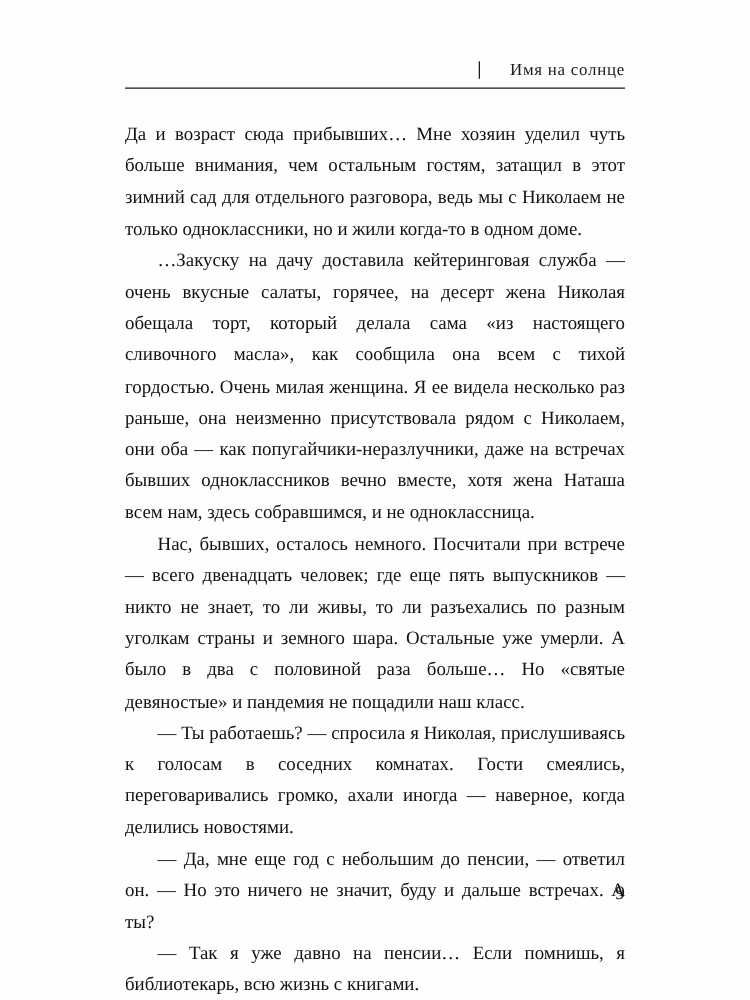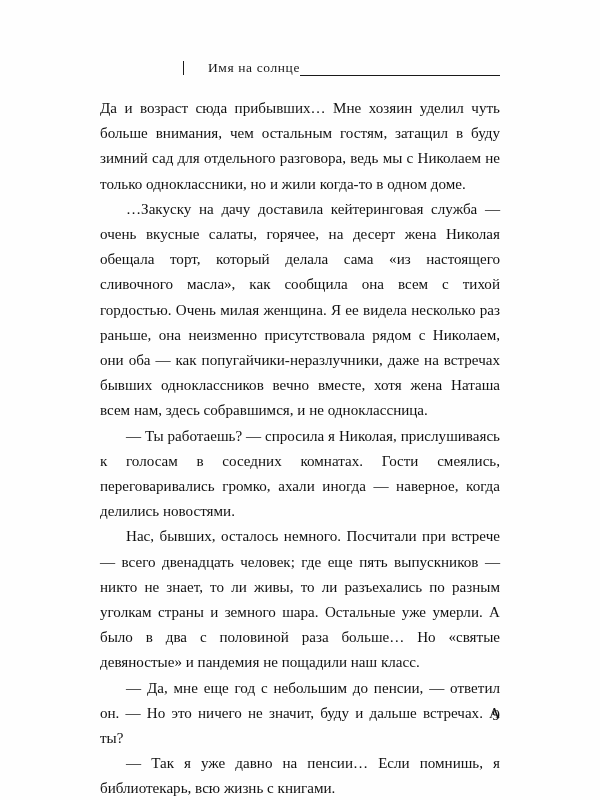--- a/index.html
+++ b/index.html
@@ -20,25 +20,25 @@
     left: 0;
     top: 0;
     width: 600px;
     height: 800px;
     background: #fefefe;
     box-sizing: border-box;
   }
   .header {
     position: absolute;
     left: 100px;
-    top: 60px;
+    top: 48px;
     width: 400px;
     display: flex;
-    flex-direction: row;
-    align-items: flex-end;
+    flex-direction: column;
+    align-items: flex-start;
   }
   .header-row {
     display: flex;
     align-items: center;
     justify-content: flex-end;
     width: 100%;
   }
   .header-rule-left {
     width: 14px;
     height: 14px;
@@ -93,23 +93,23 @@
 
   <div class="header">
     <div class="header-row">
       <span class="header-rule-left"></span>
       <span class="running-title">Имя на солнце</span>
     </div>
     <div class="header-underline"></div>
   </div>
 
   <div class="body-text">
-    <p>Да и возраст сюда прибывших… Мне хозяин уделил чуть больше внимания, чем остальным гостям, затащил в буду зимний сад для отдельного разговора, ведь мы с Николаем не только одноклассники, но и жили когда-то в одном доме.</p>
+    <p>Да и возраст сюда прибывших… Мне хозяин уделил чуть больше внимания, чем остальным гостям, затащил в этот зимний сад для отдельного разговора, ведь мы с Николаем не только одноклассники, но и жили когда-то в одном доме.</p>
     <p class="indent">…Закуску на дачу доставила кейтеринговая служба — очень вкусные салаты, горячее, на десерт жена Николая обещала торт, который делала сама «из настоящего сливочного масла», как сообщила она всем с тихой гордостью. Очень милая женщина. Я ее видела несколько раз раньше, она неизменно присутствовала рядом с Николаем, они оба — как попугайчики-неразлучники, даже на встречах бывших одноклассников вечно вместе, хотя жена Наташа всем нам, здесь собравшимся, и не одноклассница.</p>
+    <p class="indent">Нас, бывших, осталось немного. Посчитали при встрече — всего двенадцать человек; где еще пять выпускников — никто не знает, то ли живы, то ли разъехались по разным уголкам страны и земного шара. Остальные уже умерли. А было в два с половиной раза больше… Но «святые девяностые» и пандемия не пощадили наш класс.</p>
     <p class="indent">— Ты работаешь? — спросила я Николая, прислушиваясь к голосам в соседних комнатах. Гости смеялись, переговаривались громко, ахали иногда — наверное, когда делились новостями.</p>
-    <p class="indent">Нас, бывших, осталось немного. Посчитали при встрече — всего двенадцать человек; где еще пять выпускников — никто не знает, то ли живы, то ли разъехались по разным уголкам страны и земного шара. Остальные уже умерли. А было в два с половиной раза больше… Но «святые девяностые» и пандемия не пощадили наш класс.</p>
     <p class="indent">— Да, мне еще год с небольшим до пенсии, — ответил он. — Но это ничего не значит, буду и дальше встречах. А ты?</p>
     <p class="indent">— Так я уже давно на пенсии… Если помнишь, я библиотекарь, всю жизнь с книгами.</p>
   </div>
 
   <div class="folio">9</div>
 
 </div>
 
 </body></html>

